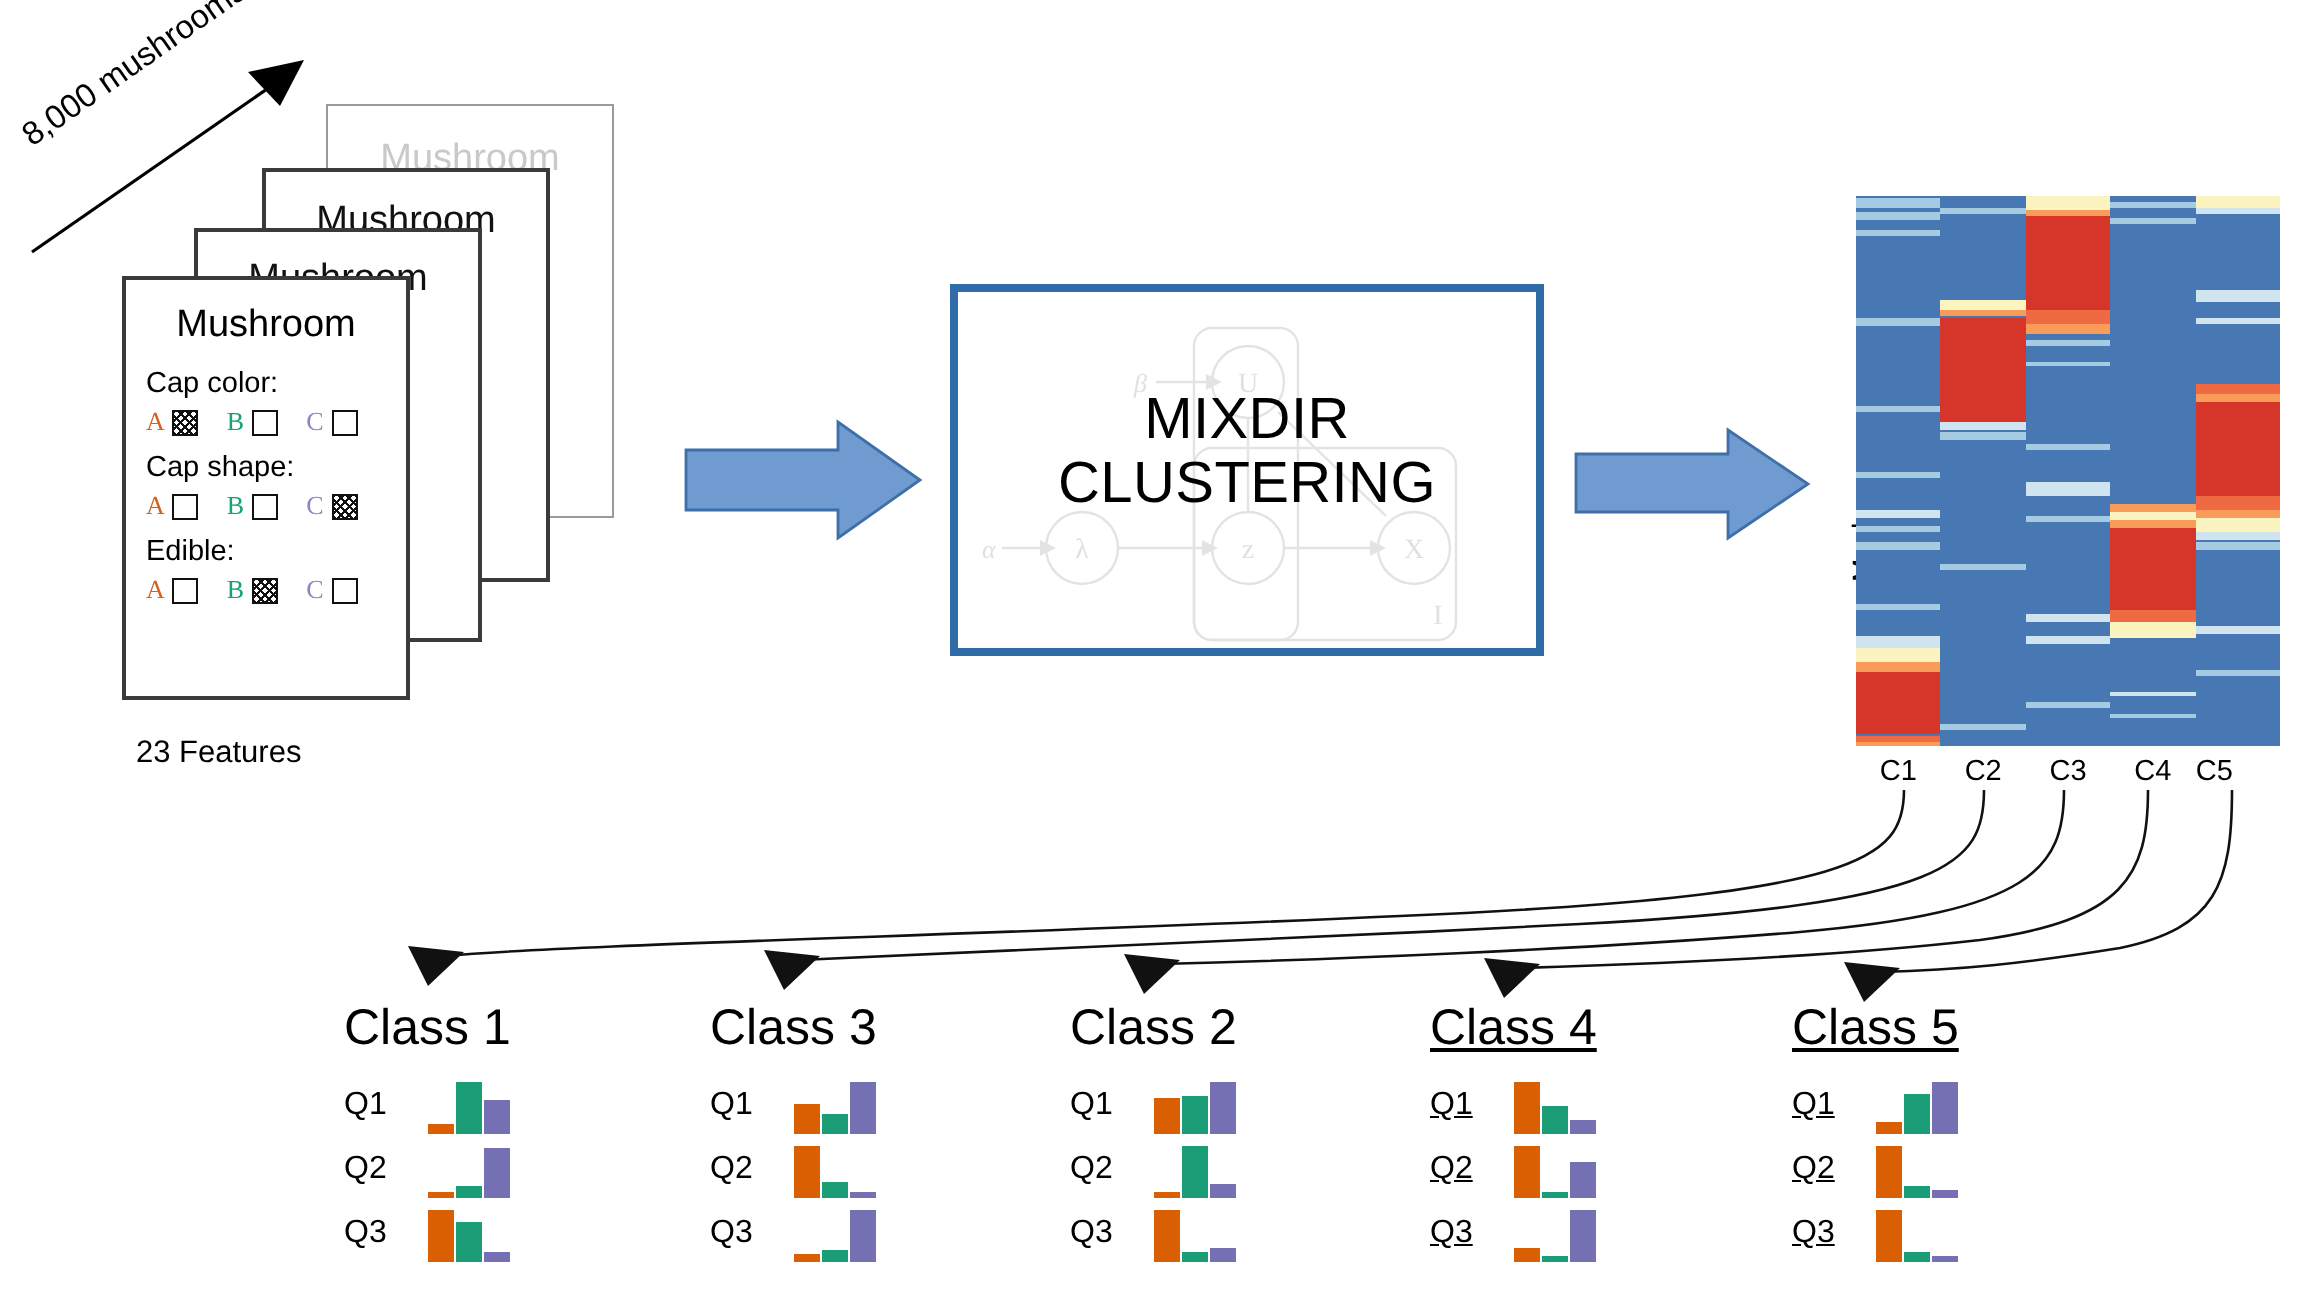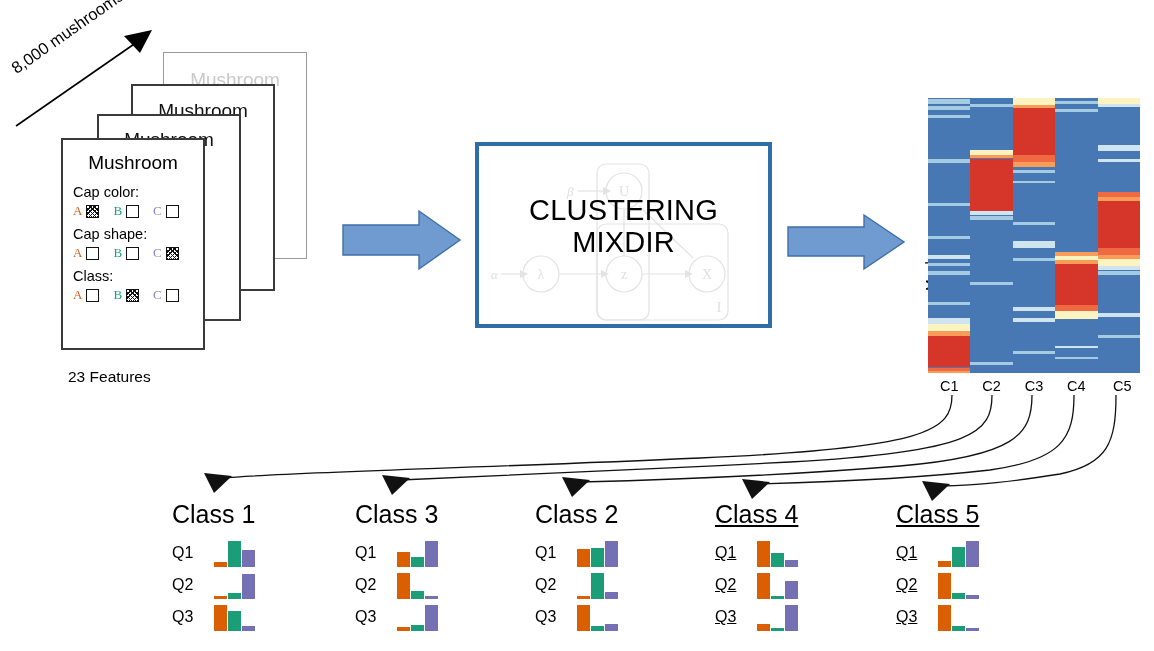--- a/index.html
+++ b/index.html
@@ -151,21 +151,21 @@
           </span>
           <span class="opt">
             <span class="opt-ltr" style="color: rgb(23, 163, 122);">B</span>
             <span class="box"></span>
           </span>
           <span class="opt">
             <span class="opt-ltr" style="color: rgb(138, 134, 196);">C</span>
             <span class="box checked"></span>
           </span>
         </div>
-        <div class="feat-label">Class:</div>
+        <div class="feat-label">Edible:</div>
         <div class="opt-row">
           <span class="opt">
             <span class="opt-ltr" style="color: rgb(212, 96, 28);">A</span>
             <span class="box"></span>
           </span>
           <span class="opt">
             <span class="opt-ltr" style="color: rgb(23, 163, 122);">B</span>
             <span class="box checked"></span>
           </span>
           <span class="opt">
@@ -212,22 +212,22 @@
     </g>
     <g fill="#e0e0e0" font-size="14" font-family="Liberation Serif, serif" text-anchor="middle">
       <text x="145" y="50">U</text>
       <text x="62" y="133">λ</text>
       <text x="145" y="133">z</text>
       <text x="228" y="133">X</text>
       <text x="240" y="166">I</text>
     </g>
   </svg>
   <div id="model-title">
+    <div>MIXDIR</div>
     <div>CLUSTERING</div>
-    <div>MIXDIR</div>
   </div>
 </div>
 
 <svg class="abs" style="left:786px;top:213px;width:122px;height:58px;">
   <polygon points="2,14 78,14 78,2 118,29 78,56 78,43 2,43" fill="#6f9bd1" stroke="#3f6fa8" stroke-width="1.4" stroke-linejoin="miter"></polygon>
 </svg>
 
 <div class="abs" id="mushrooms-axis">
   <span>Mushrooms</span>
 </div>
@@ -307,21 +307,21 @@
       <div class="hm-cell" style="top: 63%; height: 1.2%; background: rgb(165, 203, 227);"></div>
       <div class="hm-cell" style="top: 78%; height: 1.6%; background: rgb(207, 228, 239);"></div>
       <div class="hm-cell" style="top: 86%; height: 1.2%; background: rgb(165, 203, 227);"></div>
     </div>
   </div>
 <div class="abs" id="cluster-labels">
     <span style="left: 0px;">C1</span>
     <span style="left: 42.4px;">C2</span>
     <span style="left: 84.8px;">C3</span>
     <span style="left: 127.2px;">C4</span>
-    <span style="left: 173px;">C5</span>
+    <span style="left: 158px;">C5</span>
   </div>
 
 <svg class="abs" style="left:0;top:390px;width:1154px;height:120px;">
   <g fill="none" stroke="#111" stroke-width="1.3">
     <path d="M952,5 C952,40 930,58 700,68 C480,78 290,82 222,88"></path>
     <path d="M992,5 C992,42 975,62 790,72 C640,80 470,86 400,90"></path>
     <path d="M1032,5 C1032,44 1016,66 900,76 C790,85 660,90 580,92"></path>
     <path d="M1074,5 C1074,48 1062,70 990,80 C920,88 830,92 760,94"></path>
     <path d="M1116,5 C1116,52 1108,74 1060,84 C1010,92 980,95 940,96"></path>
   </g>

